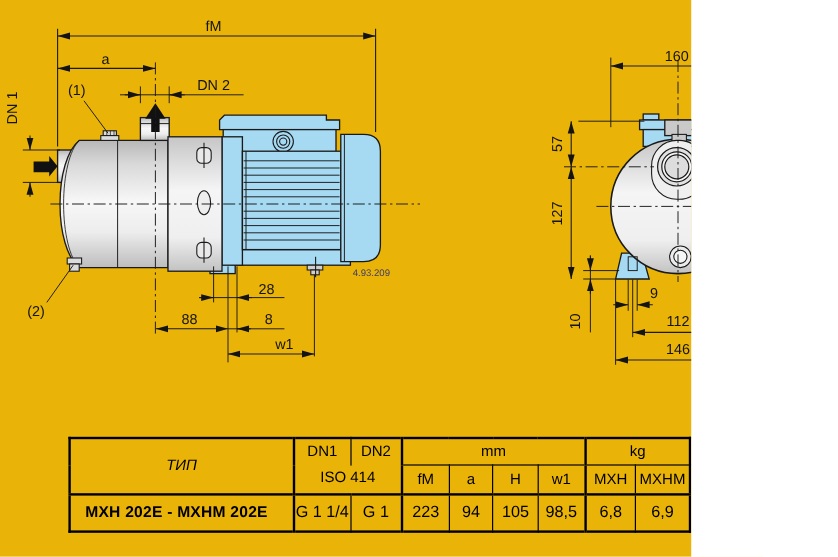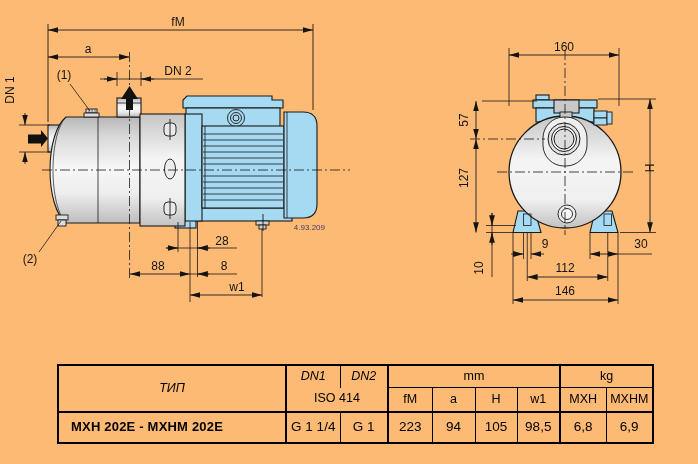--- a/index.html
+++ b/index.html
@@ -1,29 +1,29 @@
 <!DOCTYPE html>
 <html><head>
 <meta charset="utf-8">
 <style>
   html,body{margin:0;padding:0;background:#fff;}
-  .stage{position:relative;width:698px;height:464px;background:#fdba74;overflow:hidden;
+  .stage{position:relative;width:576px;height:464px;background:#eab308;overflow:hidden;
          font-family:"Liberation Sans", sans-serif;}
   .drawing-svg{position:absolute;left:0;top:0;}
   .dt{font:12px "Liberation Sans", sans-serif;fill:#141414;}
   .code-t{font:8px "Liberation Sans", sans-serif;fill:#3d3d66;}
   
   .spec-table{position:absolute;left:57px;top:364px;border-collapse:collapse;
               table-layout:fixed;color:#000;}
   .spec-table td{border:1px solid #000;text-align:center;vertical-align:middle;
                  font-size:12.5px;padding:0;line-height:1.1;}
   .spec-table{border:2px solid #000;}
   .tip-cell{font-size:16px;font-style:italic;}
   .grp{border-left:2px solid #000 !important;}
-  .nb{border-bottom:none !important;font-style:italic;}
+  .nb{border-bottom:none !important;}
   .nt{border-top:none !important;}
   .datarow td{border-top:2px solid #000 !important;height:29px;font-size:13.5px;margin-top:13px;}
   .r1 td{height:21px;}
   .r2 td{height:23px;}
   .model-cell{text-align:left !important;padding-left:12px !important;
               font-weight:bold;font-size:13px !important;letter-spacing:.2px;}
   .iso-cell{font-size:13px;}
 </style>
 </head>
 <body>

